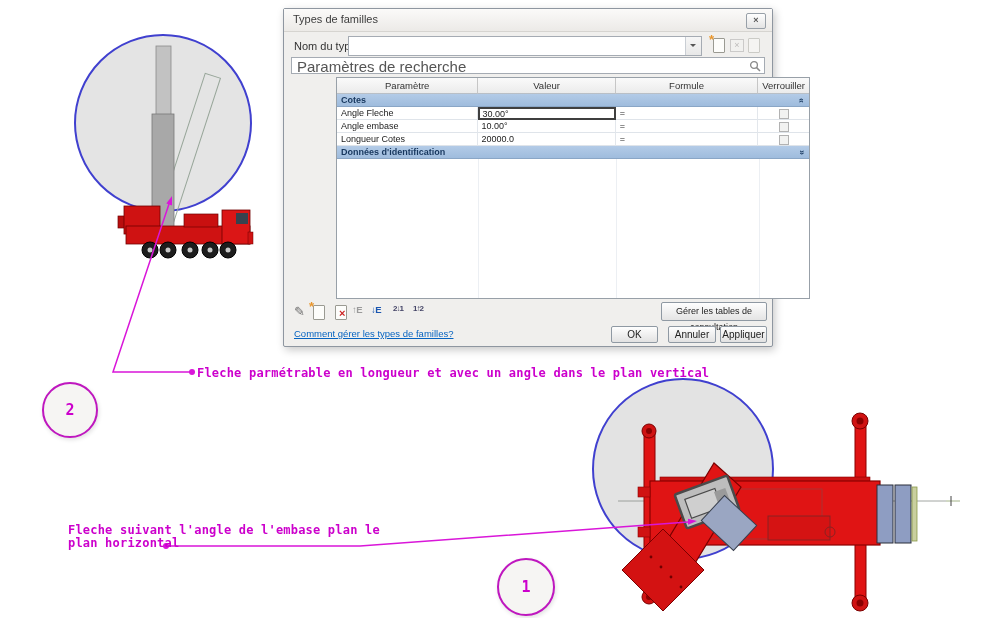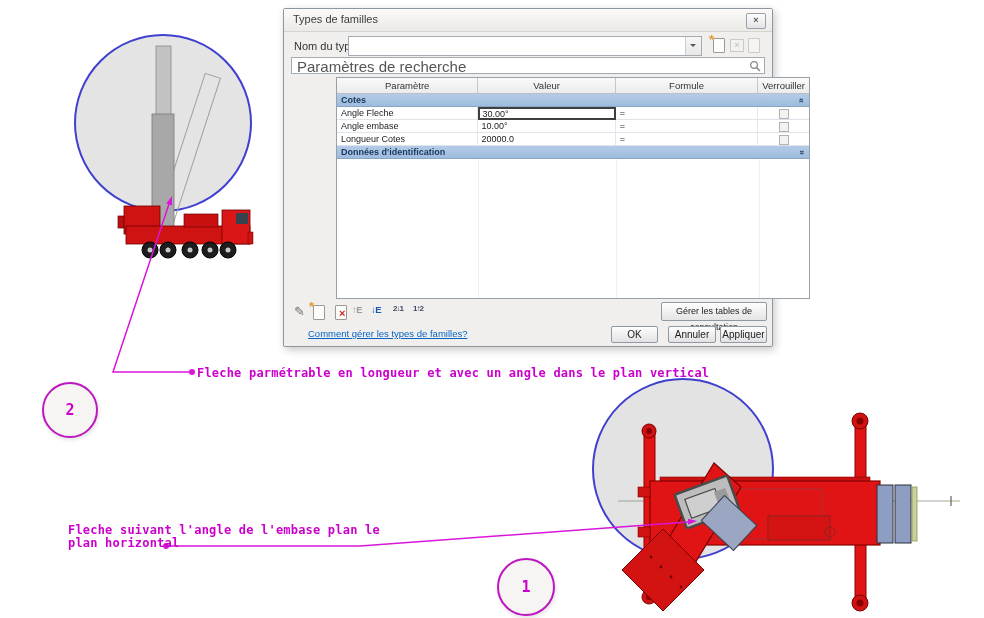--- a/index.html
+++ b/index.html
@@ -64,21 +64,21 @@
 
   
   .tb-icon{position:absolute;top:295px;height:17px;font-size:12px;color:#777;}
   .tb-txt{font-size:9.5px;font-weight:bold;letter-spacing:-0.5px;}
   .blue{color:#1a56b0;}
   .gray{color:#9a9a9a;}
   .sorty{font-size:8px;font-weight:bold;color:#446;letter-spacing:-1px;text-align:center;}
   .lookup-btn{position:absolute;left:377px;top:293px;width:104px;height:17px;
               border:1px solid #8f99a3;border-radius:2px;background:linear-gradient(#fefefe,#e4e4e4);
               font-size:9px;text-align:center;line-height:16px;color:#222;}
-  .help-link{position:absolute;left:24px;top:319px;font-size:9.5px;color:#0563c1;
+  .help-link{position:absolute;left:10px;top:319px;font-size:9.5px;color:#0563c1;
              text-decoration:underline;}
   .btn{position:absolute;top:317px;height:17px;border:1px solid #8f99a3;border-radius:2px;
        background:linear-gradient(#fefefe,#e2e2e2);font-size:10px;text-align:center;
        line-height:16px;color:#222;box-sizing:border-box;}
 
   
   .note{position:absolute;font-family:"DejaVu Sans Mono",monospace;font-weight:700;
         font-size:12px;color:#cc00cc;letter-spacing:0.2px;white-space:nowrap;}
   .num-circle{position:absolute;border:2.5px solid #bf17bf;border-radius:50%;
               background:#f6f5f3;box-shadow:1px 2px 4px rgba(0,0,0,.12);

